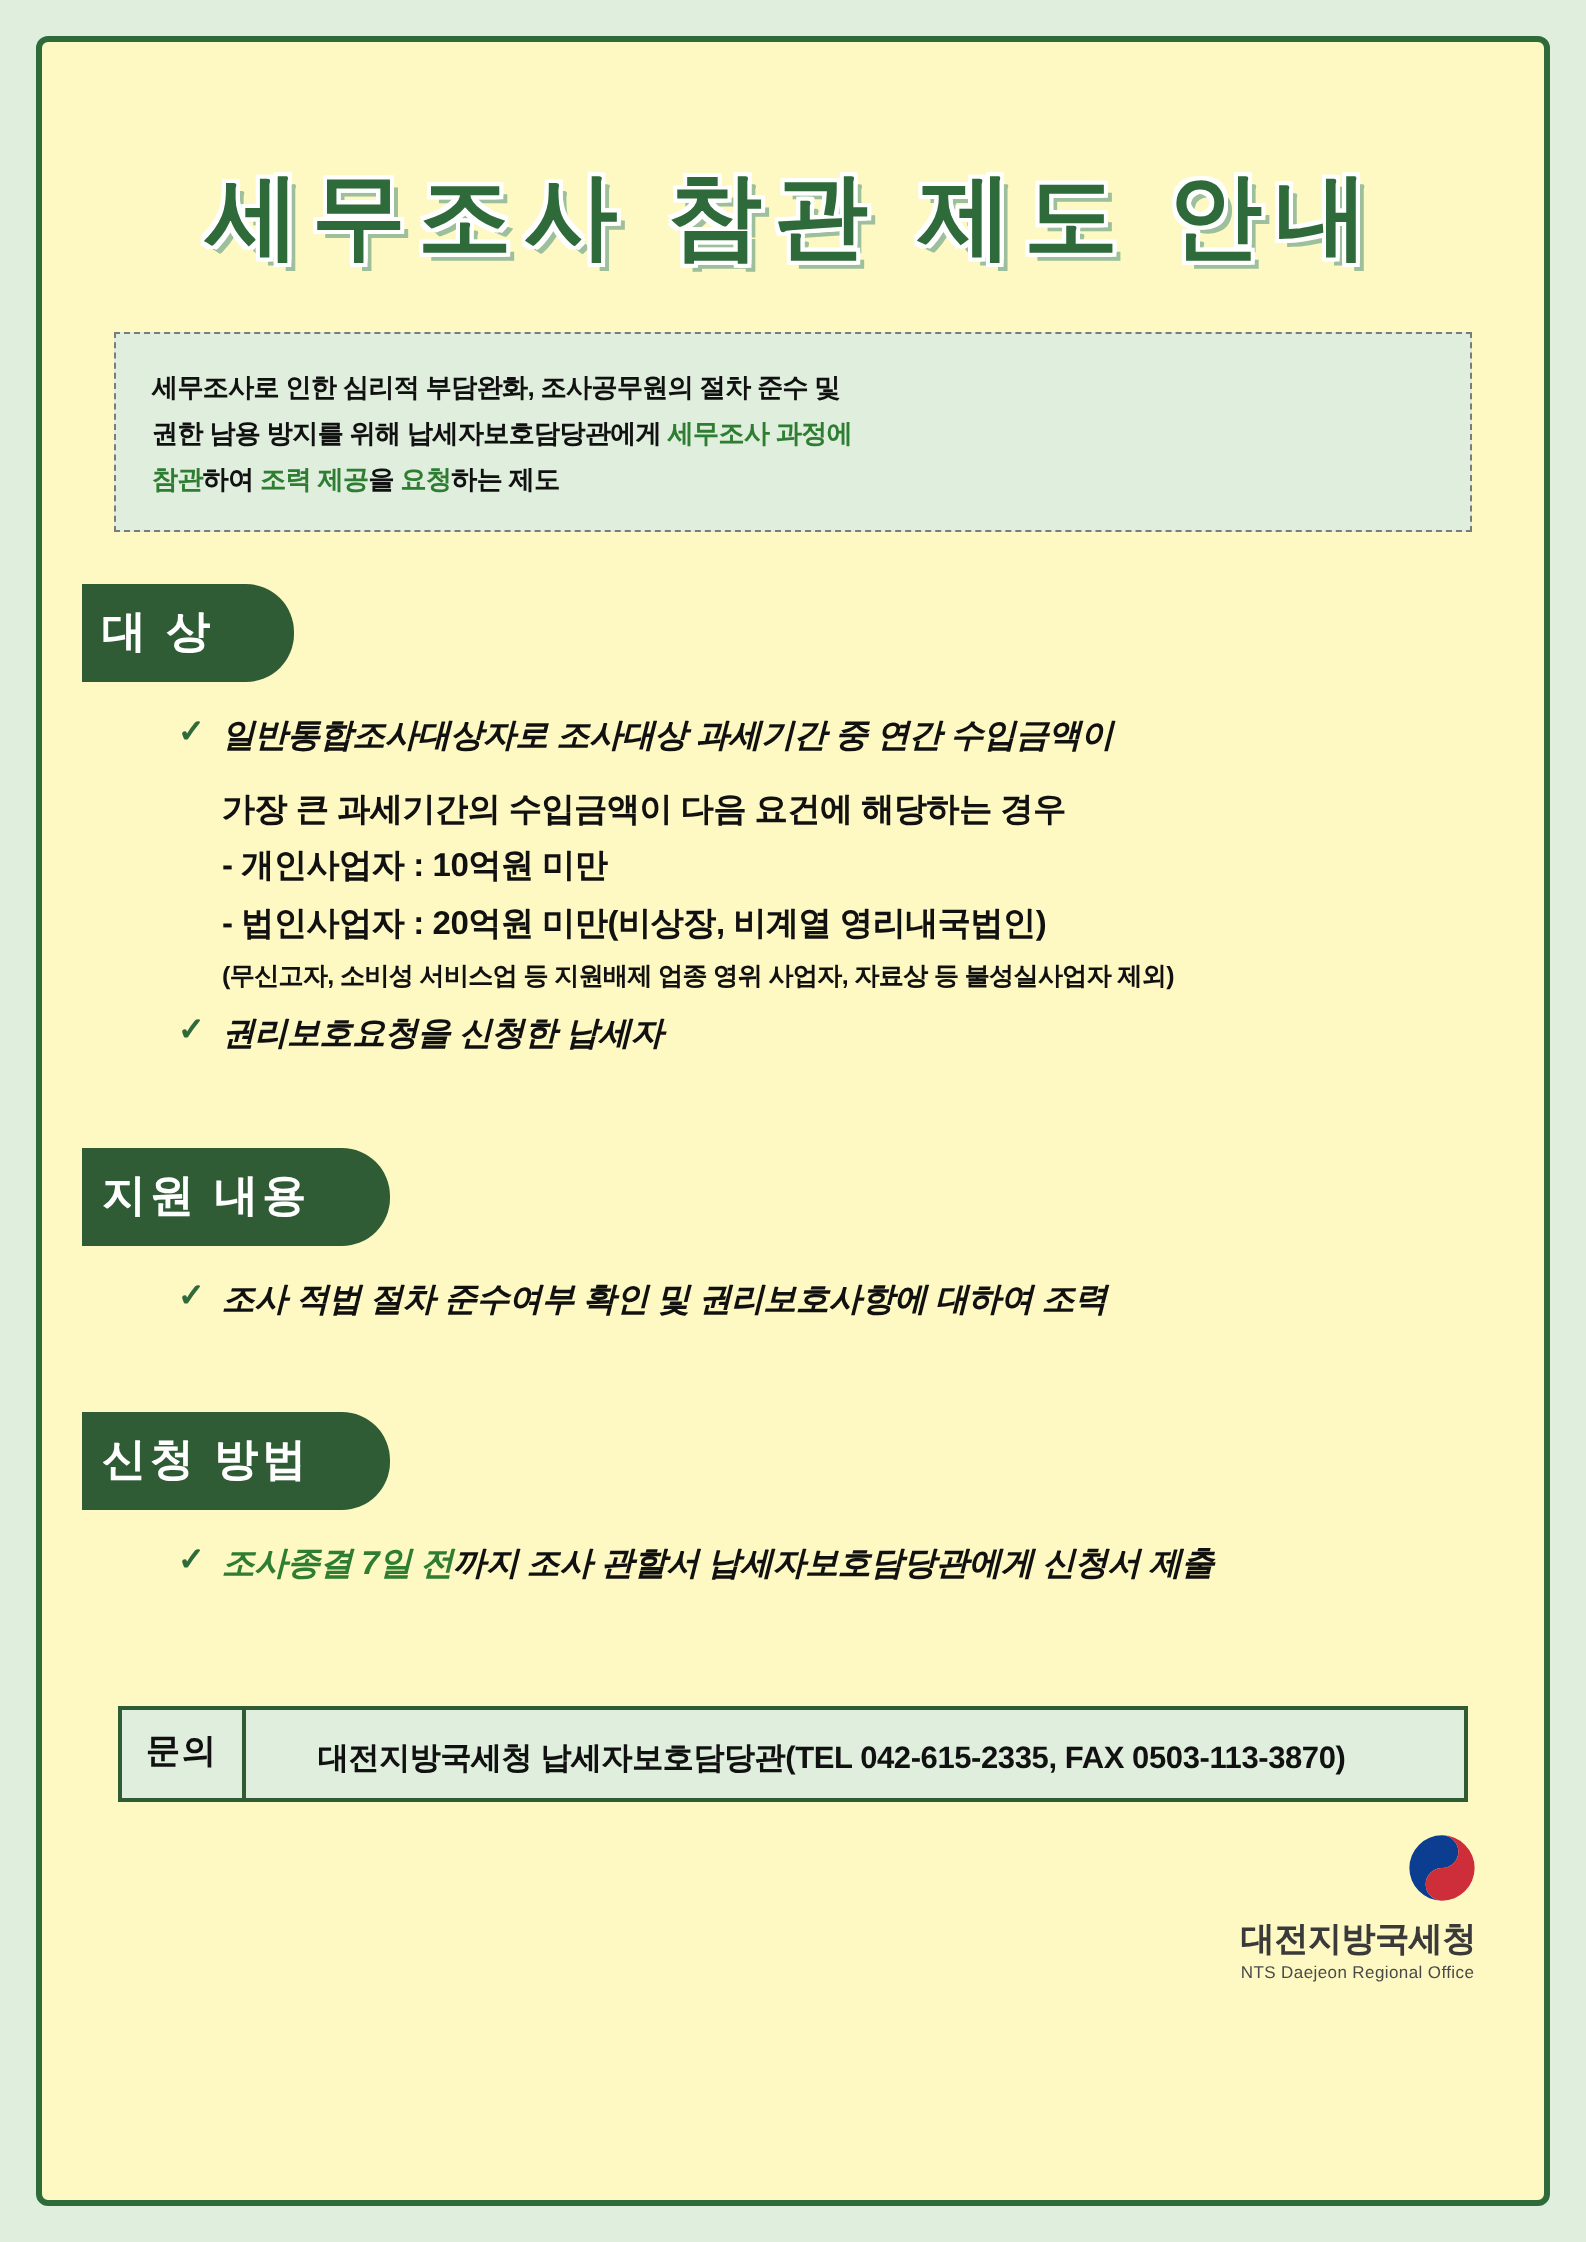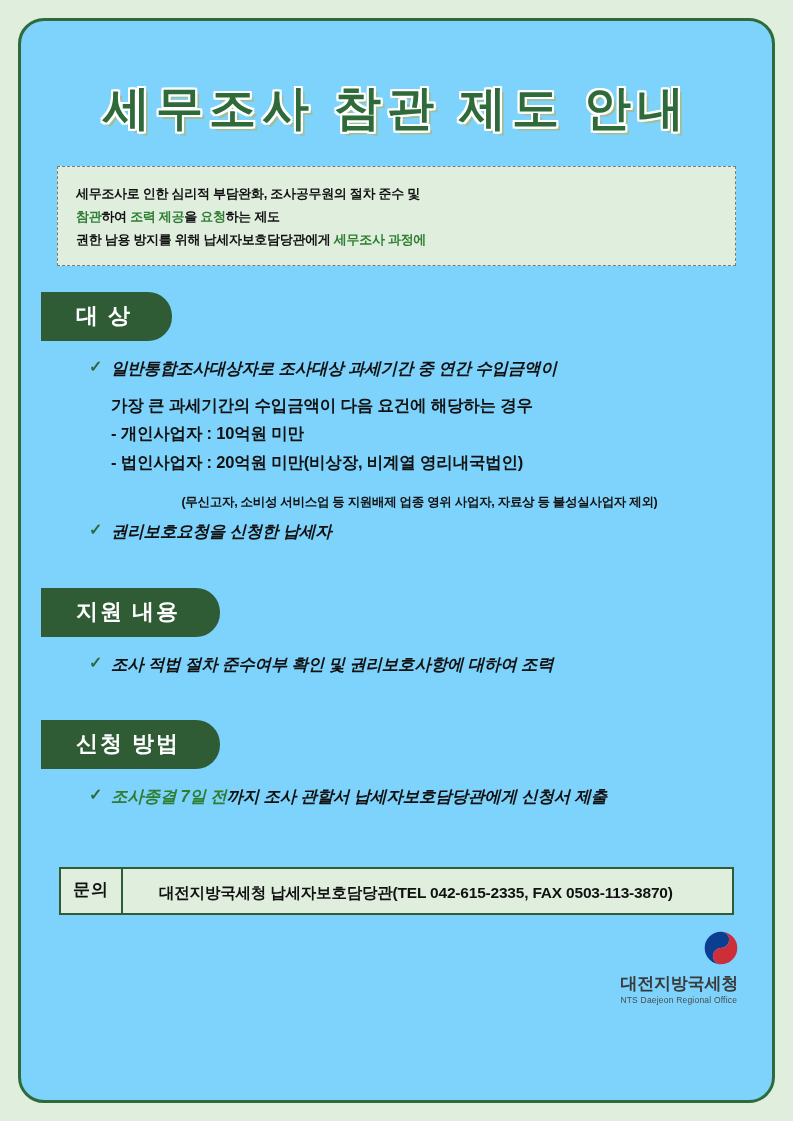--- a/index.html
+++ b/index.html
@@ -20,22 +20,22 @@
     box-sizing: border-box;
     background: #dfeedd;
     padding: 18px;
   }
   .poster-inner {
     position: relative;
     width: 100%;
     height: 100%;
     box-sizing: border-box;
     border: 3px solid #2f6b3a;
-    border-radius: 26px;
-    background: #7dd3fc;
+    border-radius: 6px;
+    background: #fef9c3;
     padding: 26px 34px 0 34px;
   }
 
   
   .title {
     text-align: center;
     margin-top: 30px;
     margin-bottom: 26px;
     font-size: 47px;
     font-weight: bold;
@@ -64,21 +64,21 @@
   .hl-green { color: #2f7d32; }
 
   
   .pill {
     display: inline-block;
     background: #2f5c35;
     color: #ffffff;
     font-size: 22px;
     font-weight: bold;
     letter-spacing: 2px;
-    padding: 9px 40px 10px 35px;
+    padding: 9px 40px 10px 10px;
     border-radius: 0 24px 24px 0;
     margin-left: -14px;
   }
   .section { margin-bottom: 8px; }
   .section-body { padding: 14px 10px 0 34px; }
 
   
   .bullet {
     display: flex;
     align-items: flex-start;
@@ -116,23 +116,22 @@
     letter-spacing: -0.2px;
     padding-left: 22px;
   }
   .note-line {
     font-size: 12.5px;
     font-weight: bold;
     color: #111111;
     line-height: 1.6;
     letter-spacing: -0.3px;
     padding-left: 22px;
-    margin-top: 16px;
+    margin-top: 2px;
     margin-bottom: 6px;
-    text-align: center;
   }
 
   
   .contact {
     display: flex;
     align-items: stretch;
     border: 2px solid #2f5c35;
     margin: 26px 4px 0 4px;
     background: #dfeedd;
     gap: 24px;
@@ -191,24 +190,24 @@
 <div class="poster">
   <div class="poster-inner">
 
     <div class="title">세무조사 참관 제도 안내</div>
 
     <div class="lead-box">
       <div class="lead-line">
         <span>세무조사로 인한 심리적 부담완화, 조사공무원의 절차 준수 및</span>
       </div>
       <div class="lead-line">
+        <span>권한 남용 방지를 위해 납세자보호담당관에게 </span><span class="hl-green">세무조사 과정에</span>
+      </div>
+      <div class="lead-line">
         <span class="hl-green">참관</span><span>하여 </span><span class="hl-green">조력 제공</span><span>을 </span><span class="hl-green">요청</span><span>하는 제도</span>
-      </div>
-      <div class="lead-line">
-        <span>권한 남용 방지를 위해 납세자보호담당관에게 </span><span class="hl-green">세무조사 과정에</span>
       </div>
     </div>
 
     <div class="section">
       <div class="pill">대  상</div>
       <div class="section-body">
 
         <div class="bullet">
           <span class="check">✓</span>
           <span class="bullet-text">일반통합조사대상자로 조사대상 과세기간 중 연간 수입금액이</span>

